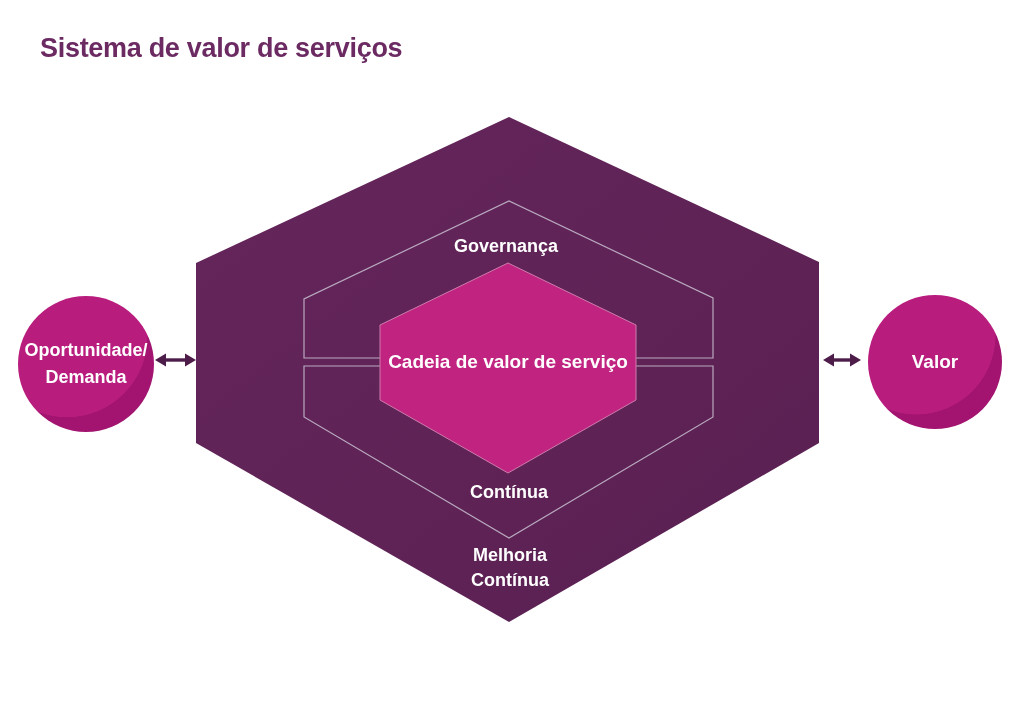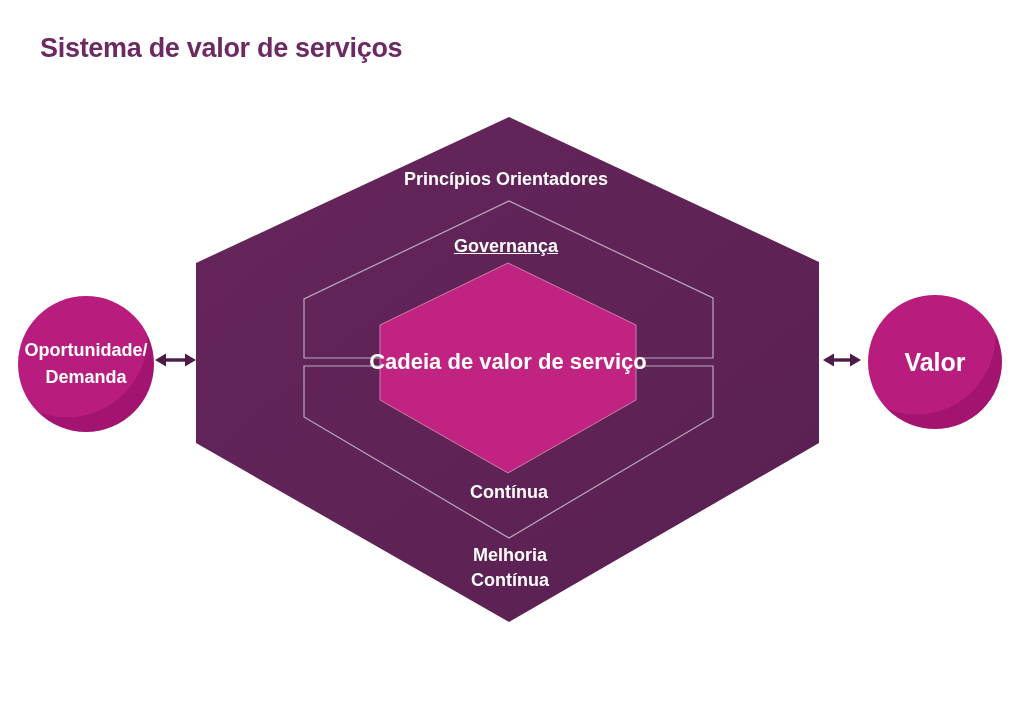--- a/index.html
+++ b/index.html
@@ -34,26 +34,26 @@
   .label {
     position: absolute;
     color: #ffffff;
     font-weight: 700;
     text-align: center;
     line-height: 22px;
     font-size: 18px;
     white-space: nowrap;
   }
   .label-principios  { left: 306px; top: 168px; width: 400px; }
-  .label-governanca  { left: 306px; top: 235px; width: 400px; text-decoration: underline; }
-  .label-cadeia      { left: 333px; top: 350px; width: 350px; font-size: 22px; line-height: 24px; }
+  .label-governanca  { left: 306px; top: 235px; width: 400px; }
+  .label-cadeia      { left: 333px; top: 350px; width: 350px; font-size: 19px; line-height: 24px; }
   .label-praticas    { left: 359px; top: 481px; width: 300px; }
   .label-melhoria    { left: 360px; top: 543px; width: 300px; line-height: 25px; }
   .label-oportunidade{ left: 1px;   top: 337px; width: 170px; line-height: 27px; }
-  .label-valor       { left: 855px; top: 351px; width: 160px; font-size: 25px; }
+  .label-valor       { left: 855px; top: 351px; width: 160px; font-size: 19px; }
 </style>
 </head>
 <body>
 
 <div class="canvas">
 
   <svg class="diagram-svg" viewBox="0 0 1024 724">
     <defs>
       <linearGradient id="hexGrad" x1="0" y1="0" x2="1" y2="1">
         <stop offset="0" stop-color="#65265B"></stop>
@@ -87,21 +87,20 @@
       <polygon points="861,360 850,353.5 850,366.5" fill="#4E1C49"></polygon>
     </g>
 
     <circle cx="86" cy="364" r="68" fill="url(#circleGrad)"></circle>
 
     <circle cx="935" cy="362" r="67" fill="url(#circleGrad)"></circle>
   </svg>
 
   <div class="page-title" style="color: rgb(107, 42, 98);">Sistema de valor de serviços</div>
 
-  <div class="label label-principios" style="color: rgb(255, 255, 255);">Princípios Orientadores</div>
 
   <div class="label label-governanca" style="color: rgb(255, 255, 255);">Governança</div>
 
   <div class="label label-cadeia" style="color: rgb(255, 255, 255);">Cadeia de valor de serviço</div>
 
   <div class="label label-praticas" style="color: rgb(255, 255, 255);">Contínua</div>
 
   <div class="label label-oportunidade" style="color: rgb(255, 255, 255);">
     <span>Oportunidade/</span><br>
     <span>Demanda</span>

